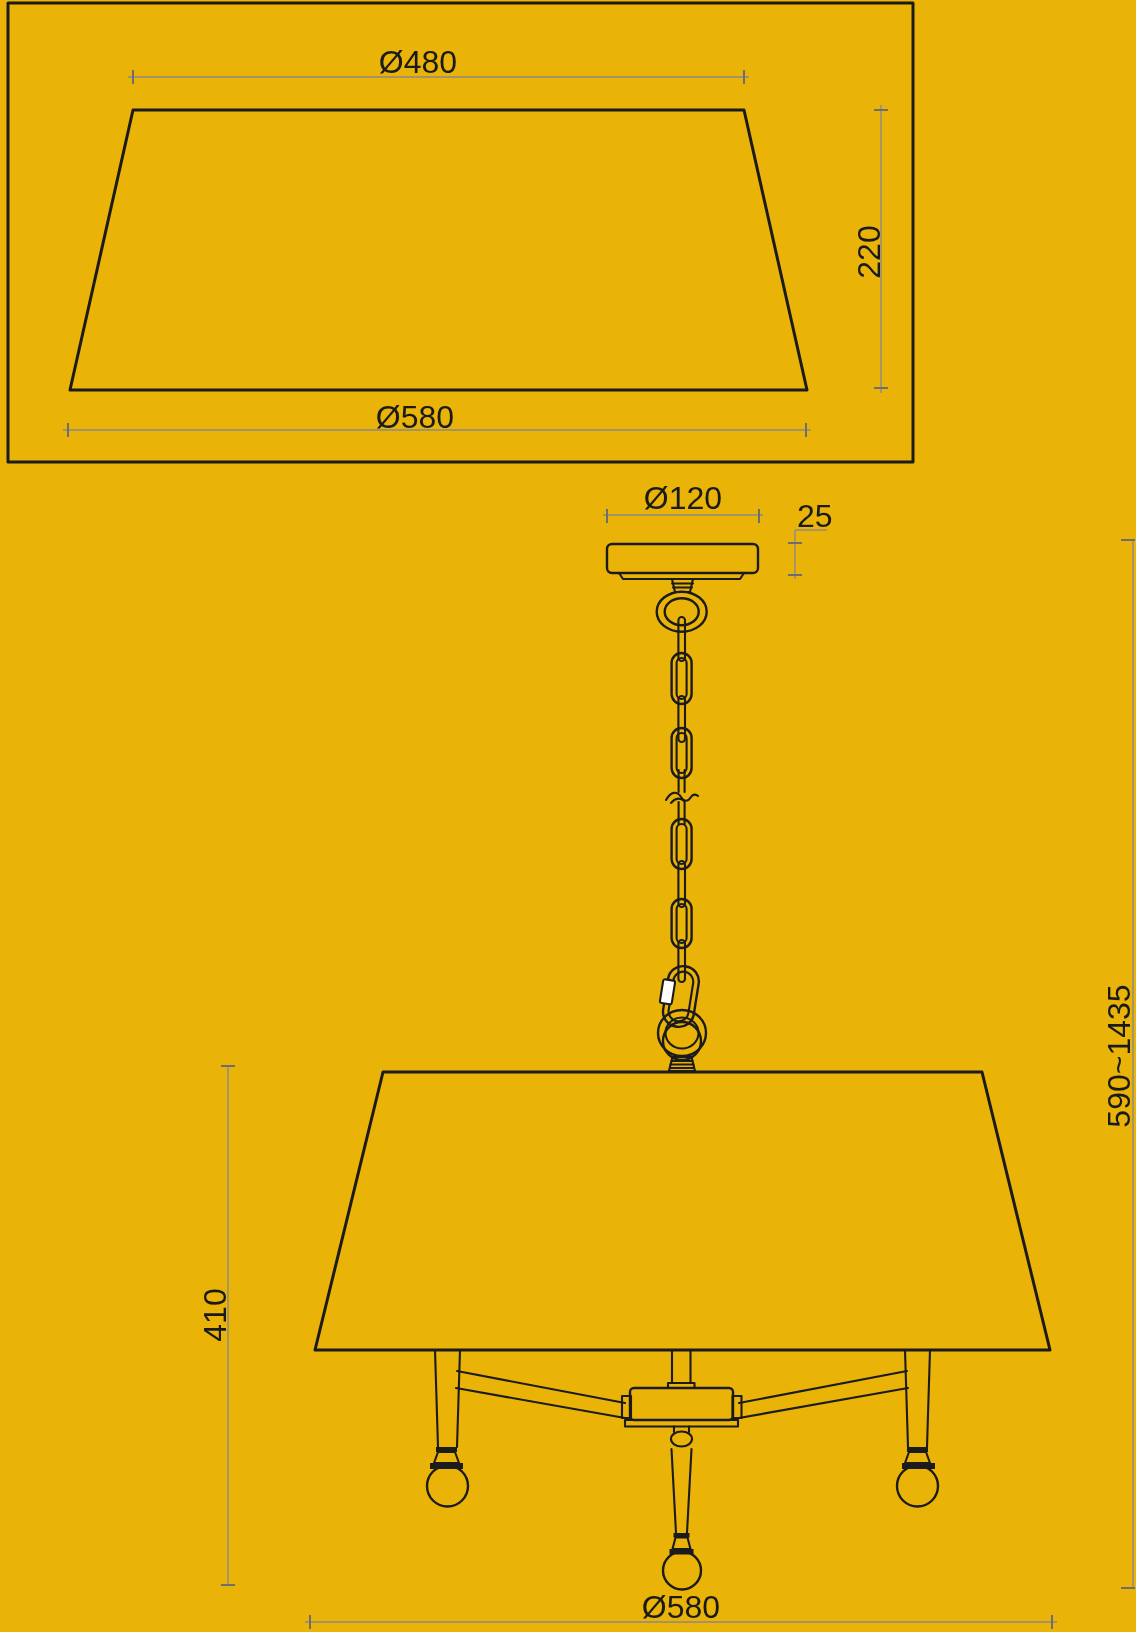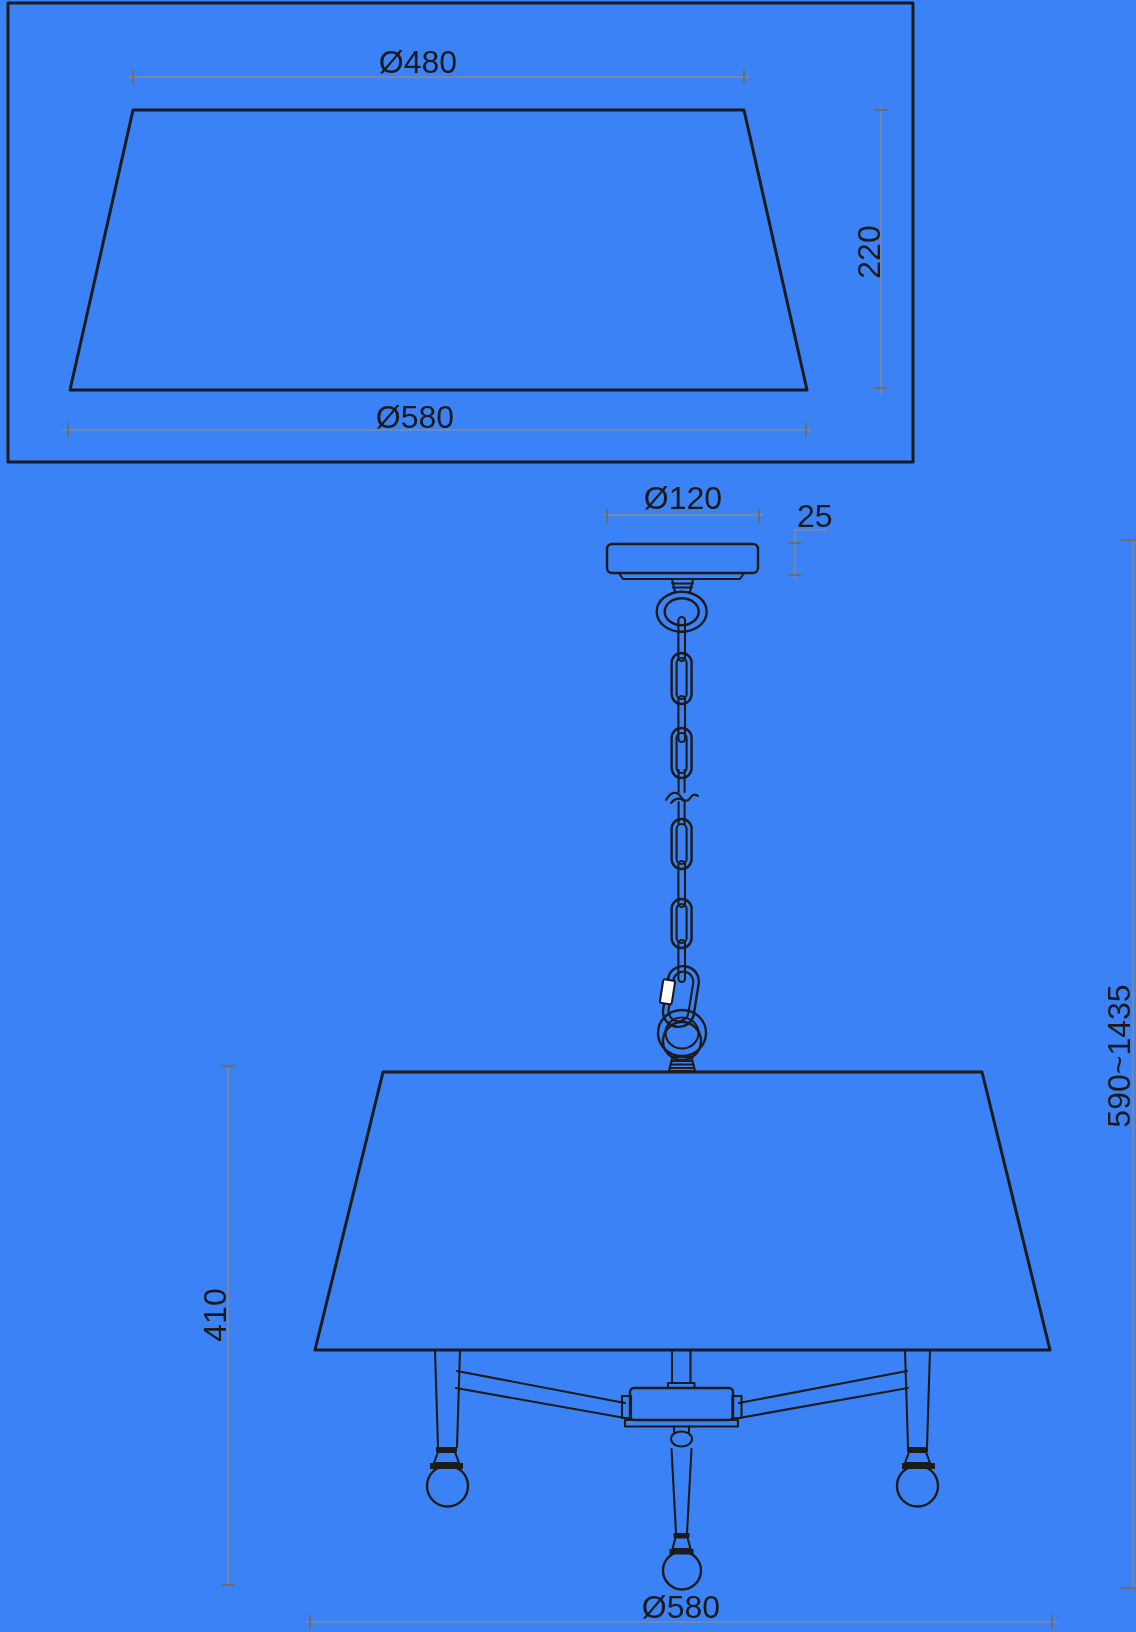--- a/index.html
+++ b/index.html
@@ -1,16 +1,16 @@
 <!DOCTYPE html>
 <html><head>
 <meta charset="utf-8">
 <style>
   html,body{margin:0;padding:0;background:#ffffff;}
-  .page{position:relative;width:1136px;height:1632px;background:#3b82f6;overflow:hidden;}
+  .page{position:relative;width:1136px;height:1632px;background:#eab308;overflow:hidden;}
   svg{display:block;}
   .outline{fill:none;stroke:#1b1b1b;stroke-width:3;stroke-linejoin:round;stroke-linecap:round;}
   .med{fill:none;stroke:#1b1b1b;stroke-width:2.4;stroke-linejoin:round;stroke-linecap:round;}
   .det{fill:none;stroke:#1b1b1b;stroke-width:2.1;stroke-linejoin:round;stroke-linecap:round;}
   .band{fill:#1b1b1b;stroke:none;}
   .dimline{fill:none;stroke:#8a8a8a;stroke-width:1.4;}
   .tick{fill:none;stroke:#6e6e6e;stroke-width:2;}
   .dimtext{fill:#1a1a1a;font-family:"Liberation Sans",sans-serif;font-size:32px;}
   .whitefill{fill:#ffffff;stroke:#1b1b1b;stroke-width:2.1;}
 </style>

